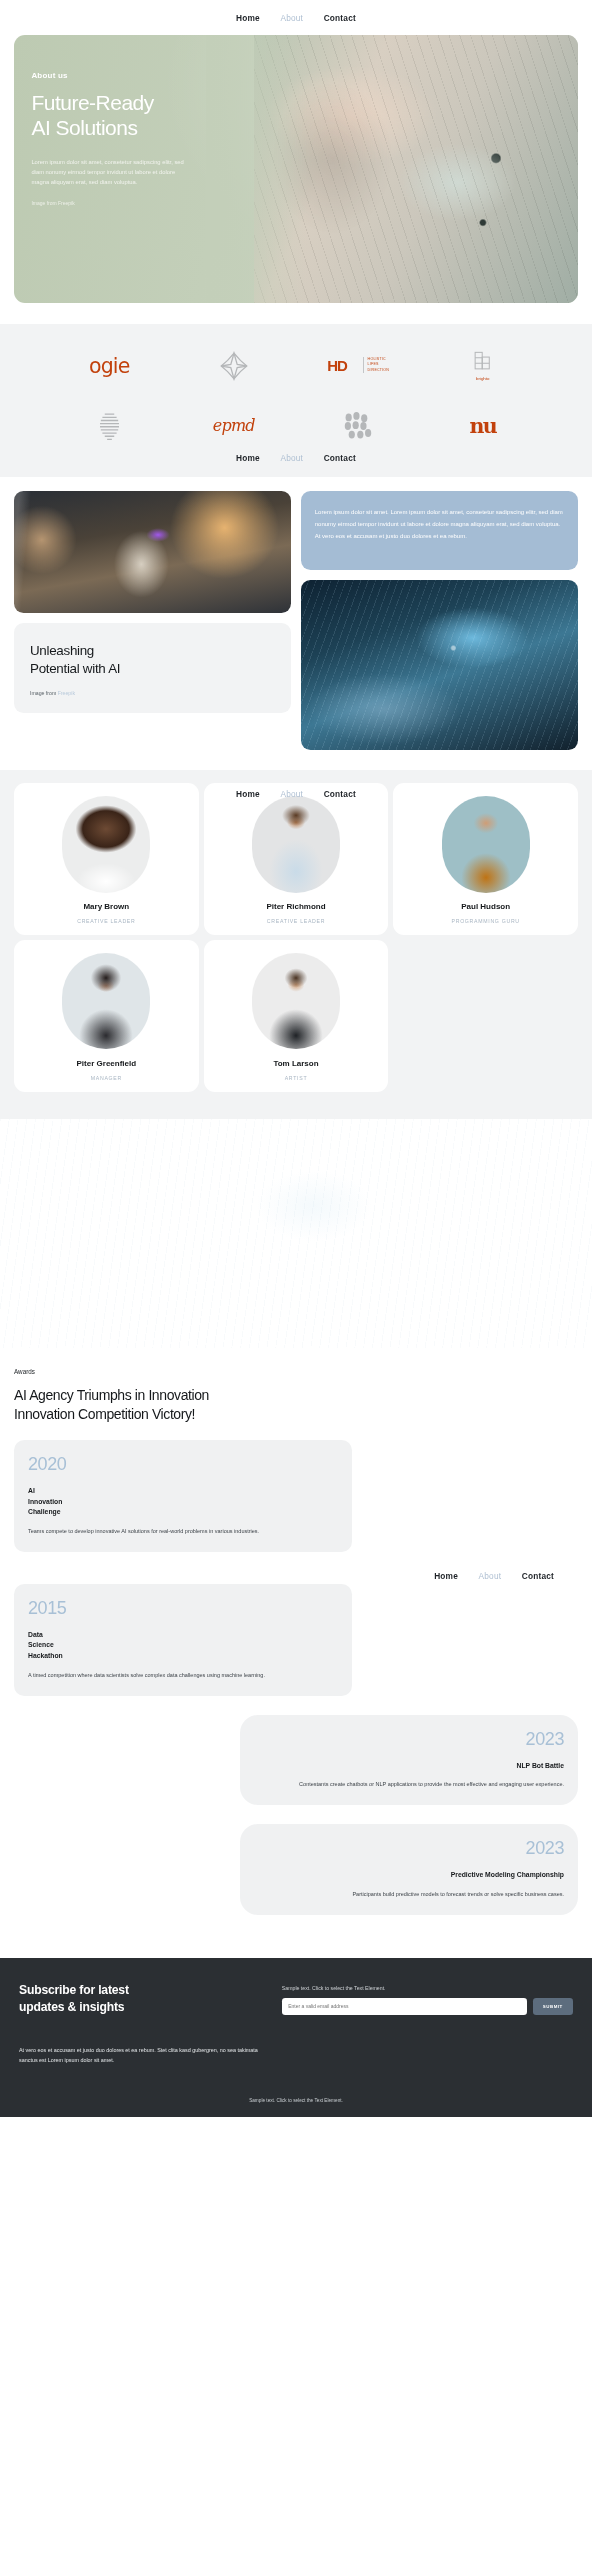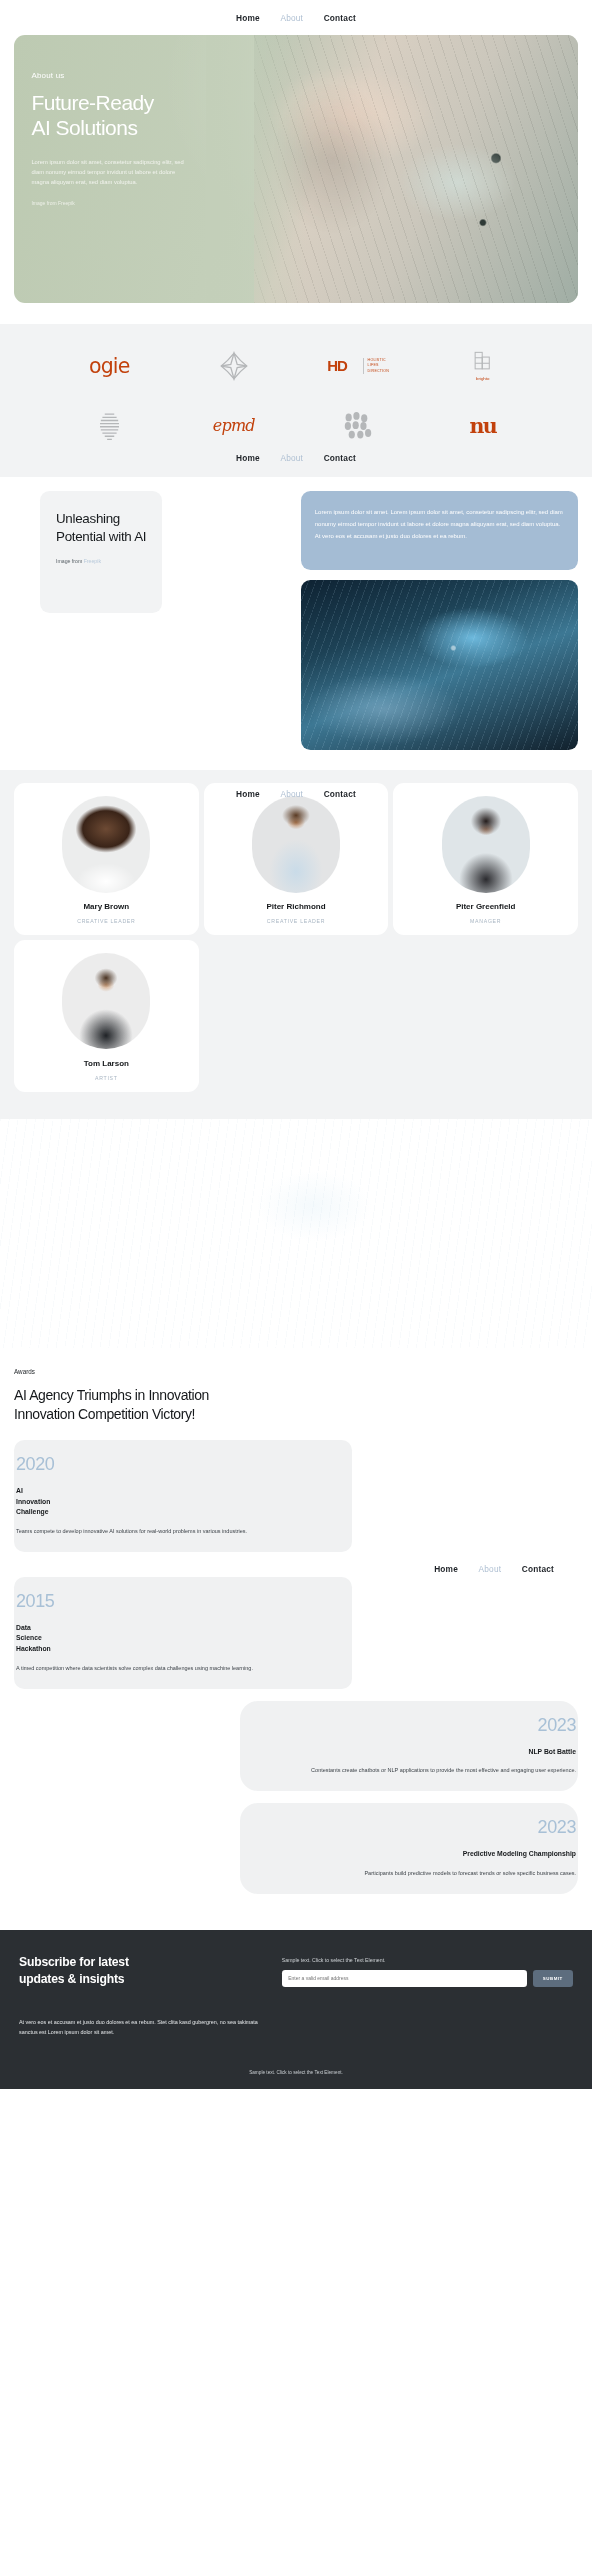--- a/index.html
+++ b/index.html
@@ -66,20 +66,21 @@
     position: relative;
     padding: 36px 22px 0 17.4px;
     z-index: 3;
     max-width: 62%;
   }
   .eyebrow {
     color: #ffffff;
     font-size: 8px;
     letter-spacing: 0.2px;
     margin-bottom: 11px;
+    font-weight: bold;
   }
   .hero-title {
     color: #ffffff;
     font-size: 21px;
     line-height: 1.18;
     font-weight: 400;
     letter-spacing: -0.5px;
     margin-bottom: 16px;
   }
   .hero-para {
@@ -100,33 +101,33 @@
   .logos-grid {
     display: grid;
     grid-template-columns: repeat(4, 1fr);
     align-items: center;
     justify-items: center;
     row-gap: 24px;
     padding: 0 47px;
   }
   .logo { color: #c2410c; display: flex; align-items: center; justify-content: center; height: 36px; }
   .logo-ogie { font-size: 20.5px; letter-spacing: -0.8px; font-family: "DejaVu Sans", sans-serif; }
-  .logo-hd { display: flex; align-items: flex-end; gap: 16px; }
+  .logo-hd { display: flex; align-items: flex-start; gap: 16px; }
   .logo-hd .hd { font-size: 15px; font-weight: 700; letter-spacing: -1.2px; }
   .logo-hd .hd-sub { font-size: 3.6px; line-height: 1.5; border-left: 0.8px solid #c3c5c7; padding-left: 4px; letter-spacing: 0.2px; }
   .logo-brighto { text-align: center; }
   .logo-brighto .bt { font-size: 4.4px; margin-top: 1.6px; }
   .logo-epmd { font-size: 16px; font-style: italic; font-family: "DejaVu Serif", serif; letter-spacing: -0.8px; }
   .logo-nu { font-size: 20.5px; font-weight: 700; font-family: "DejaVu Serif", serif; letter-spacing: -1.6px; }
   .logos-nav { padding: 9.5px 0 3.2px; }
 
   
   .showcase { padding: 14px 14px 0; }
   .sc-row { display: flex; gap: 9.5px; align-items: flex-start; }
-  .sc-left { width: 50%; display: flex; flex-direction: row; gap: 26px; }
+  .sc-left { width: 50%; display: flex; flex-direction: column; gap: 10px; }
   .sc-right { width: 50%; display: flex; flex-direction: column; gap: 9.5px; }
   .img-card { border-radius: 9.5px; overflow: hidden; }
 
   .img-robot-hall {
     height: 122px;
     background:
       radial-gradient(ellipse 28% 60% at 76% 30%, rgba(255,196,120,.85) 0%, rgba(255,196,120,0) 70%),
       radial-gradient(ellipse 18% 40% at 10% 40%, rgba(255,205,150,.6) 0%, rgba(255,205,150,0) 70%),
       linear-gradient(170deg, #2a2f36 0%, #4a4238 35%, #7b6a55 60%, #2e3238 100%);
     position: relative;
@@ -240,23 +241,23 @@
     font-size: 14px;
     font-weight: 400;
     line-height: 1.34;
     letter-spacing: -0.4px;
     color: #15181b;
     margin-bottom: 16px;
   }
   .award-card {
     background: #f0f1f2;
     border-radius: 10.3px;
-    padding: 14px 2px 16px;
+    padding: 14px 14px 16px;
     width: 60%;
-    margin-bottom: 12px;
+    margin-bottom: 19px;
   }
   .award-card.right { margin-left: auto; text-align: right; border-radius: 18px; }
   .award-year {
     font-size: 18px;
     color: #a8c0d6;
     font-weight: 400;
     letter-spacing: -0.4px;
     margin-bottom: 11px;
   }
   .award-name {
@@ -444,20 +445,25 @@
       <div class="avatar av-1"></div>
       <div class="member-name">Mary Brown</div>
       <div class="member-role">CREATIVE LEADER</div>
     </div>
     <div class="member-card">
       <div class="avatar av-2"></div>
       <div class="member-name">Piter Richmond</div>
       <div class="member-role">CREATIVE LEADER</div>
     </div>
     <div class="member-card">
+      <div class="avatar av-3"></div>
+      <div class="member-name">Paul Hudson</div>
+      <div class="member-role">PROGRAMMING GURU</div>
+    </div>
+    <div class="member-card">
       <div class="avatar av-5"></div>
       <div class="member-name">Piter Greenfield</div>
       <div class="member-role">MANAGER</div>
     </div>
     <div class="member-card">
       <div class="avatar av-6"></div>
       <div class="member-name">Tom Larson</div>
       <div class="member-role">ARTIST</div>
     </div>
   </div>

